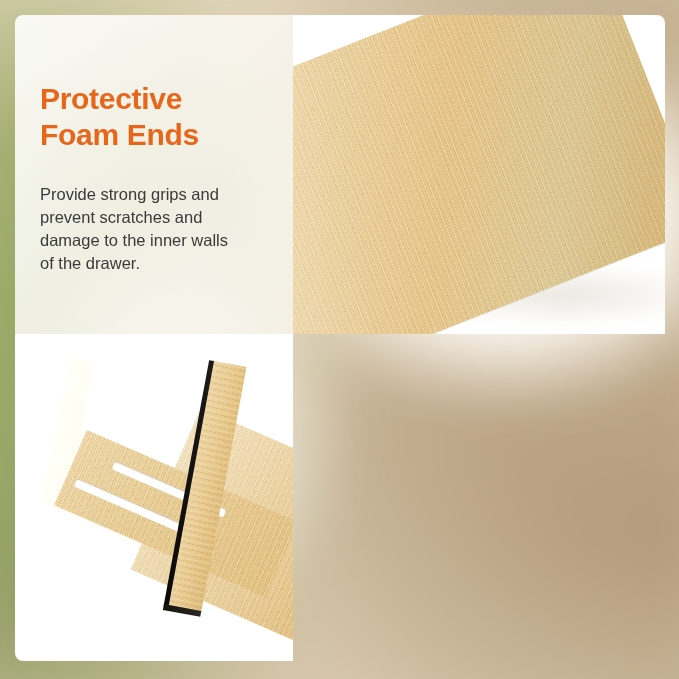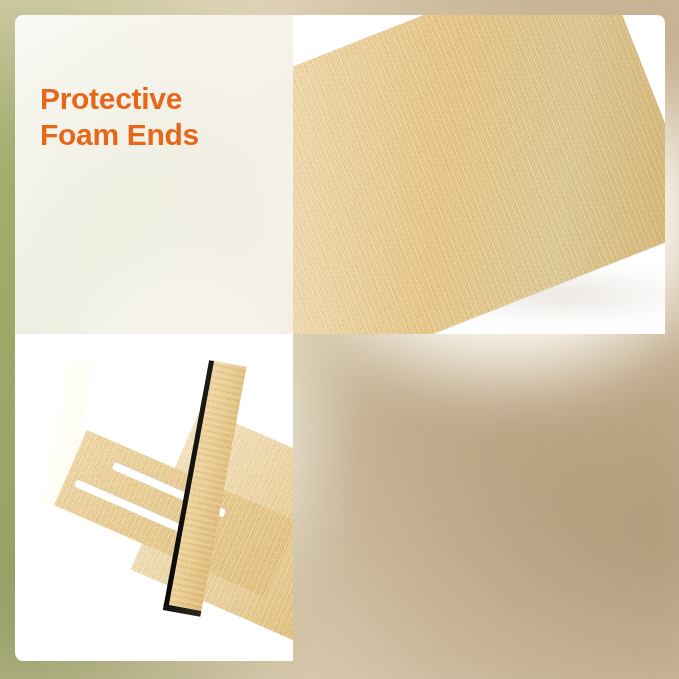--- a/index.html
+++ b/index.html
@@ -175,20 +175,24 @@
 <div id="bg">
   <div class="layer bgA"></div>
   <div class="layer bgB"></div>
 </div>
 
 <div id="grid">
 
   <div class="cell textpanel" id="tl">
     <div class="headline">Protective
 Foam Ends</div>
+    <div class="body">Provide strong grips and
+prevent scratches and
+damage to the inner walls
+of the drawer.</div>
   </div>
 
   <div class="cell photopanel" id="tr">
     <div class="stage">
       <div class="softshadow" style="left:120px;top:250px;width:300px;height:60px;"></div>
 
       <div class="board-top">
         <div class="tex grainfine"></div>
         <div class="sheen"></div>
       </div>

